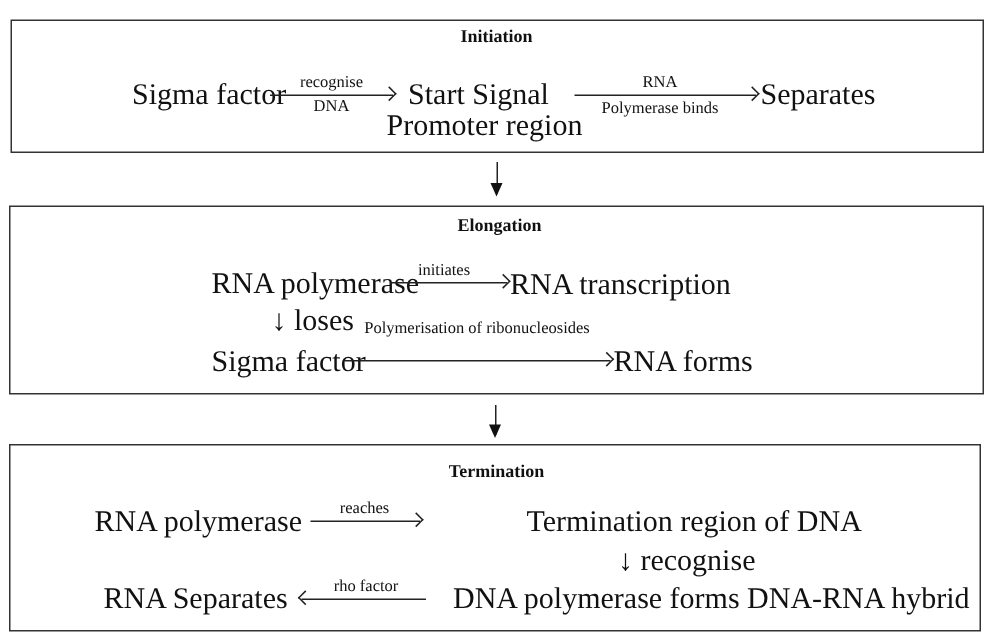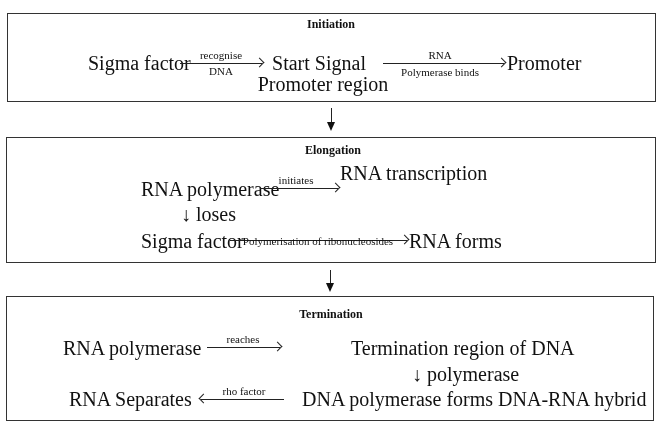--- a/index.html
+++ b/index.html
@@ -101,47 +101,47 @@
 <div class="lbl" style="left:221px; top:50px;">recognise</div>
 <div class="lbl" style="left:221px; top:66px;">DNA</div>
 
 <div class="t center" style="left:319px; top:53px;">Start Signal</div>
 <div class="t center" style="left:323px; top:74px;">Promoter region</div>
 
 <div class="arrow right" style="left:383px; top:63px; width:121px;"></div>
 <div class="lbl" style="left:440px; top:50px;">RNA</div>
 <div class="lbl" style="left:440px; top:67px;">Polymerase binds</div>
 
-<div class="t" style="left:507px; top:53px;">Promoter</div>
+<div class="t" style="left:507px; top:53px;">Separates</div>
 
 <div class="vconn" style="left:331px; top:108px; height:21px;"></div>
 
 <div class="box" style="left:6px; top:137px; width:650px; height:126px;"></div>
 <div class="title" style="left:333px; top:144px;">Elongation</div>
 
 <div class="t" style="left:141px; top:179px;">RNA polymerase</div>
 <div class="arrow right" style="left:260px; top:188px; width:78px;"></div>
 <div class="lbl" style="left:296px; top:175px;">initiates</div>
-<div class="t" style="left:340px; top:163px;">RNA transcription</div>
+<div class="t" style="left:340px; top:180px;">RNA transcription</div>
 
 <div class="t" style="left:181px; top:204px;">↓ loses</div>
 
 <div class="t" style="left:141px; top:231px;">Sigma factor</div>
 <div class="arrow right" style="left:230px; top:240px; width:177px;"></div>
-<div class="lbl" style="left:318px; top:236px;">Polymerisation of ribonucleosides</div>
+<div class="lbl" style="left:318px; top:214px;">Polymerisation of ribonucleosides</div>
 <div class="t" style="left:409px; top:231px;">RNA forms</div>
 
 <div class="vconn" style="left:330px; top:270px; height:20px;"></div>
 
 <div class="box" style="left:6px; top:296px; width:648px; height:125px;"></div>
 <div class="title" style="left:331px; top:308px;">Termination</div>
 
 <div class="t" style="left:63px; top:338px;">RNA polymerase</div>
 <div class="arrow right" style="left:207px; top:347px; width:73px;"></div>
 <div class="lbl" style="left:243px; top:334px;">reaches</div>
 <div class="t" style="left:351px; top:338px;">Termination region of DNA</div>
 
-<div class="t" style="left:412px; top:364px;">↓ polymerase</div>
+<div class="t" style="left:412px; top:364px;">↓ recognise</div>
 
 <div class="t" style="left:69px; top:389px;">RNA Separates</div>
 <div class="arrow left" style="left:201px; top:399px; width:83px;"></div>
 <div class="lbl" style="left:244px; top:386px;">rho factor</div>
 <div class="t" style="left:302px; top:389px;">DNA polymerase forms DNA-RNA hybrid</div>
 
 </body></html>

